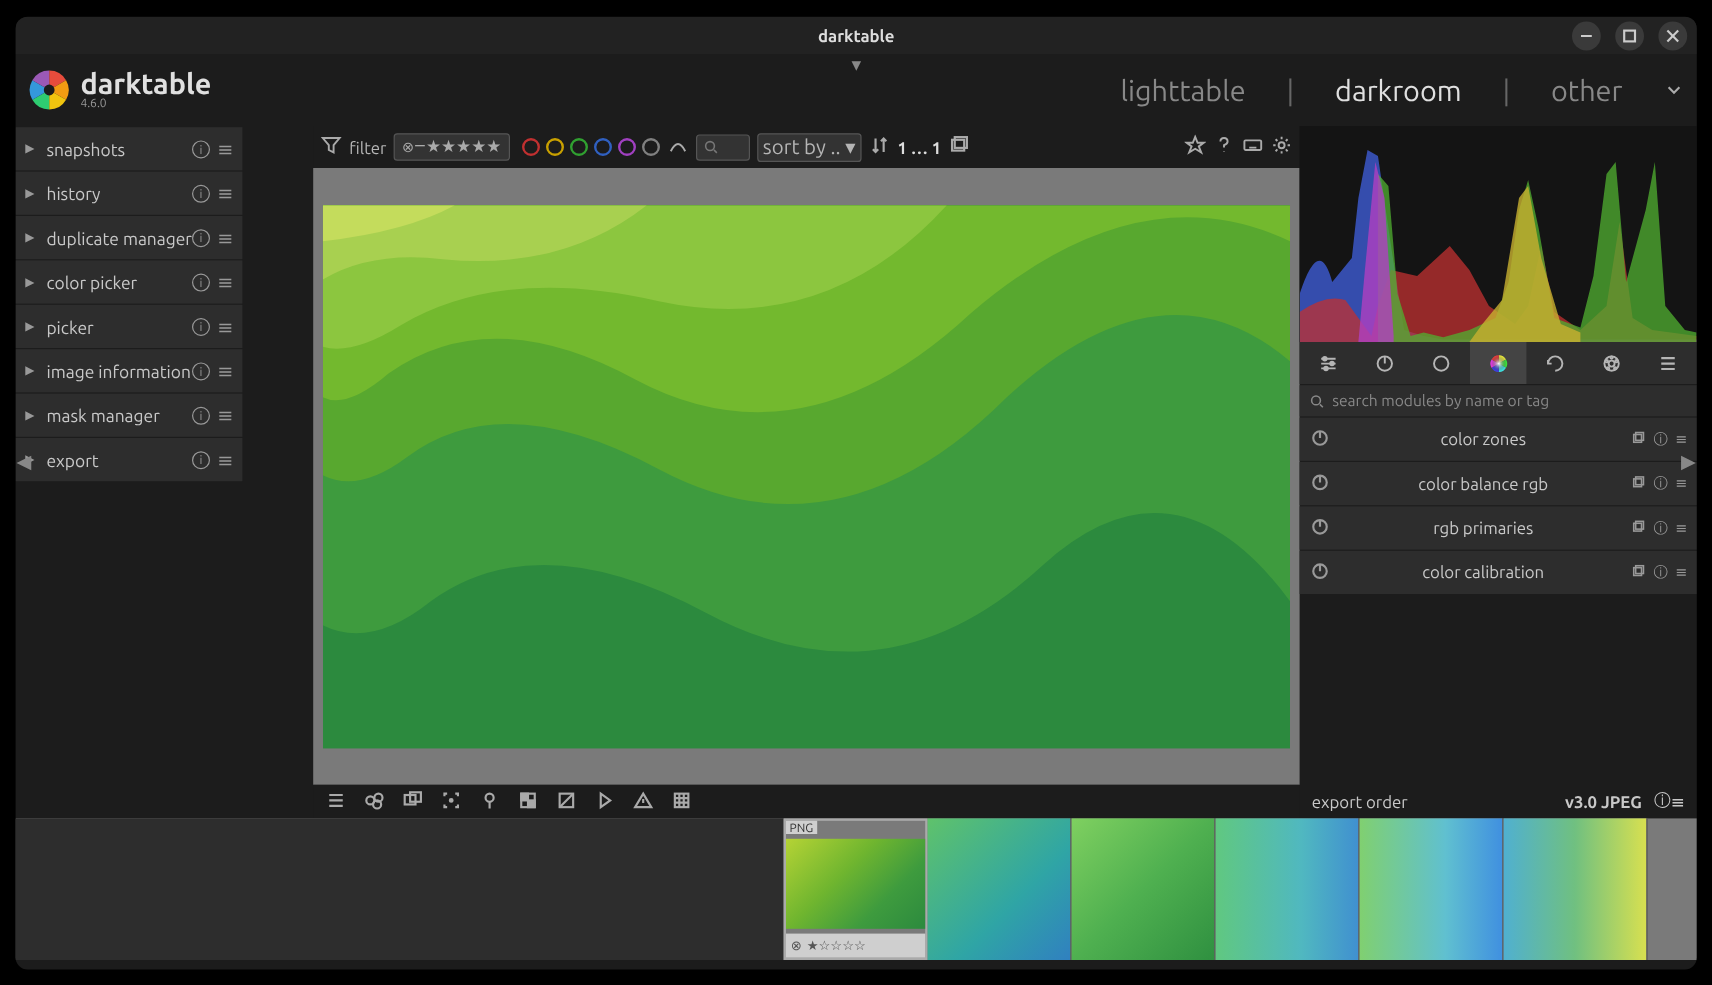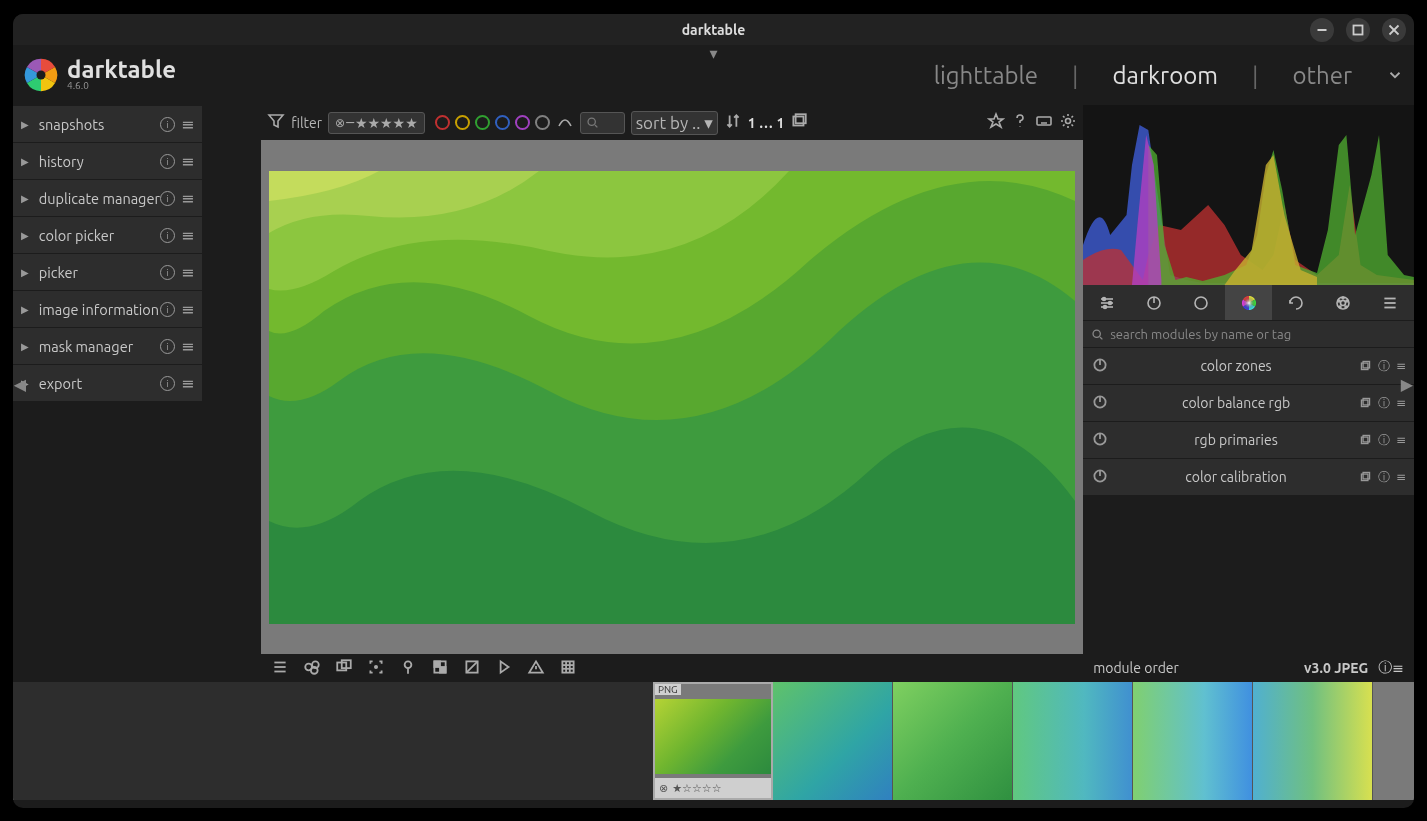--- a/index.html
+++ b/index.html
@@ -480,21 +480,21 @@
             <span class="mi-icon"><svg class="icon" style="width:13px;height:13px" viewBox="0 0 16 16">
                 <rect x="3" y="5" width="8" height="8"></rect>
                 <rect x="5" y="3" width="8" height="8"></rect>
               </svg></span>
             <span class="mi-icon">ⓘ</span>
             <span class="mi-icon">≡</span>
           </div>
         </div>
 
       <div class="module-order">
-        <span>module order</span>
+        <span>export order</span>
         <span class="val">v3.0 JPEG</span>
         <span class="mi-icon">ⓘ</span>
         <span class="mi-icon">≡</span>
       </div>
     </div>
   </div>
 
   <div class="filmstrip">
     <div class="spacer"></div>
     <div class="thumb sel">

